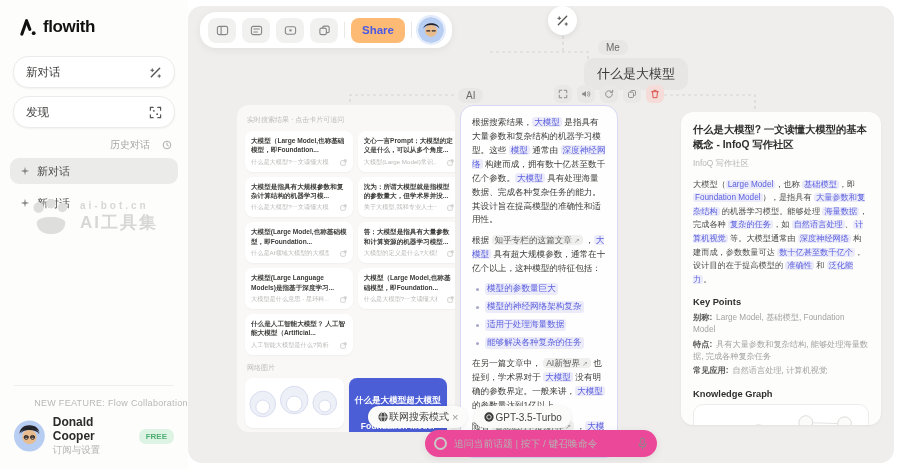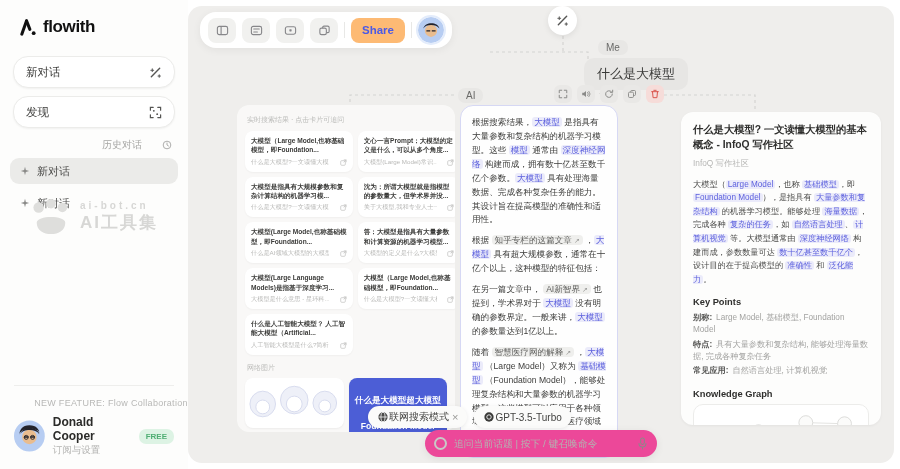--- a/index.html
+++ b/index.html
@@ -9,21 +9,21 @@
 
   
   .sidebar { position:absolute; left:0; top:0; width:188px; height:469px; background:#fdfdfc; }
   .logo { position:absolute; left:18px; top:17px; display:flex; align-items:center; gap:6px; }
   .logo-text { font-size:17px; font-weight:700; letter-spacing:-0.4px; color:#111; }
   .side-btn { position:absolute; left:13px; width:162px; height:32px; background:#fff;
     border:1px solid #ececea; border-radius:15px; box-shadow:0 1px 2px rgba(0,0,0,.05);
     display:flex; align-items:center; justify-content:space-between; padding:0 12px;
     font-size:11.5px; color:#3a3a38; cursor:pointer; }
   .hist-label { position:absolute; right:16px; top:138px; font-size:10px; color:#a6a6a4;
-    display:flex; align-items:center; gap:20px; }
+    display:flex; align-items:center; gap:12px; }
   .hist-item { position:absolute; left:10px; width:168px; height:26px; border-radius:9px;
     display:flex; align-items:center; gap:7px; padding:0 10px; font-size:11px; color:#4a4a48; cursor:pointer; }
   .hist-item.sel { background:#ebebe9; }
   .watermark { position:absolute; left:0; top:198px; width:188px; display:flex;
     align-items:center; justify-content:center; gap:8px; }
   .wm-l1 { font-size:10px; font-weight:700; letter-spacing:3px; color:#d7d7d5; }
   .wm-l2 { font-size:17px; font-weight:700; letter-spacing:2px; color:#d7d7d5; }
   .side-divider { position:absolute; left:14px; right:14px; top:385px; height:1px; background:#eeeeec; }
   .feature-note { position:absolute; left:0; top:398px; width:222px; text-align:center;
     font-size:9px; color:#b8b8b6; letter-spacing:.3px; }
@@ -419,20 +419,42 @@
           <div>什么是大模型超大模型和</div>
           <div>Foundation Model</div>
         </div>
 
       </div>
     </section>
 
     <section class="ai-panel">
       <p><span>根据搜索结果，</span><span class="hl">大模型</span><span> 是指具有大量参数和复杂结构的机器学习模型。这些 </span><span class="hl">模型</span><span> 通常由 </span><span class="hl">深度神经网络</span><span> 构建而成，拥有数十亿甚至数千亿个参数。</span><span class="hl">大模型</span><span> 具有处理海量数据、完成各种复杂任务的能力。其设计旨在提高模型的准确性和适用性。</span></p>
       <p><span>根据 </span><span class="chip">知乎专栏的这篇文章<span class="ext">↗</span></span><span> ，</span><span class="hl">大模型</span><span> 具有超大规模参数，通常在十亿个以上，这种模型的特征包括：</span></p>
+      <div class="bullets">
+
+          <div class="bullet-row">
+            <span class="bullet-dot"></span>
+            <span class="hl">模型的参数量巨大</span>
+          </div>
+
+          <div class="bullet-row">
+            <span class="bullet-dot"></span>
+            <span class="hl">模型的神经网络架构复杂</span>
+          </div>
+
+          <div class="bullet-row">
+            <span class="bullet-dot"></span>
+            <span class="hl">适用于处理海量数据</span>
+          </div>
+
+          <div class="bullet-row">
+            <span class="bullet-dot"></span>
+            <span class="hl">能够解决各种复杂的任务</span>
+          </div>
+        </div>
       <p><span>在另一篇文章中， </span><span class="chip">AI新智界<span class="ext">↗</span></span><span> 也提到，学术界对于 </span><span class="hl">大模型</span><span> 没有明确的参数界定。一般来讲，</span><span class="hl">大模型</span><span> 的参数量达到1亿以上。</span></p>
       <p><span>随着 </span><span class="chip">智慧医疗网的解释<span class="ext">↗</span></span><span> ，</span><span class="hl">大模型</span><span> （Large Model）又称为 </span><span class="hl">基础模型</span><span> （Foundation Model），能够处理复杂结构和大量参数的机器学习模型。这些模型可以应用于各种领域，包括自然语言处理、医疗领域等。</span></p>
 
     </section>
 
     <section class="right-panel">
       <div class="rp-title">什么是大模型? 一文读懂大模型的基本概念 - InfoQ 写作社区</div>
       <div class="rp-source">InfoQ 写作社区</div>
       <div class="rp-body"><span>大模型（</span><span class="hl">Large Model</span><span>，也称 </span><span class="hl">基础模型</span><span>，即 </span><span class="hl">Foundation Model</span><span>），是指具有 </span><span class="hl">大量参数和复杂结构</span><span> 的机器学习模型。能够处理 </span><span class="hl">海量数据</span><span>，完成各种 </span><span class="hl">复杂的任务</span><span>，如 </span><span class="hl">自然语言处理</span><span>、</span><span class="hl">计算机视觉</span><span> 等。大模型通常由 </span><span class="hl">深度神经网络</span><span> 构建而成，参数数量可达 </span><span class="hl">数十亿甚至数千亿个</span><span>，设计目的在于提高模型的 </span><span class="hl">准确性</span><span> 和 </span><span class="hl">泛化能力</span><span>。</span></div>
       <div class="rp-h">Key Points</div>

